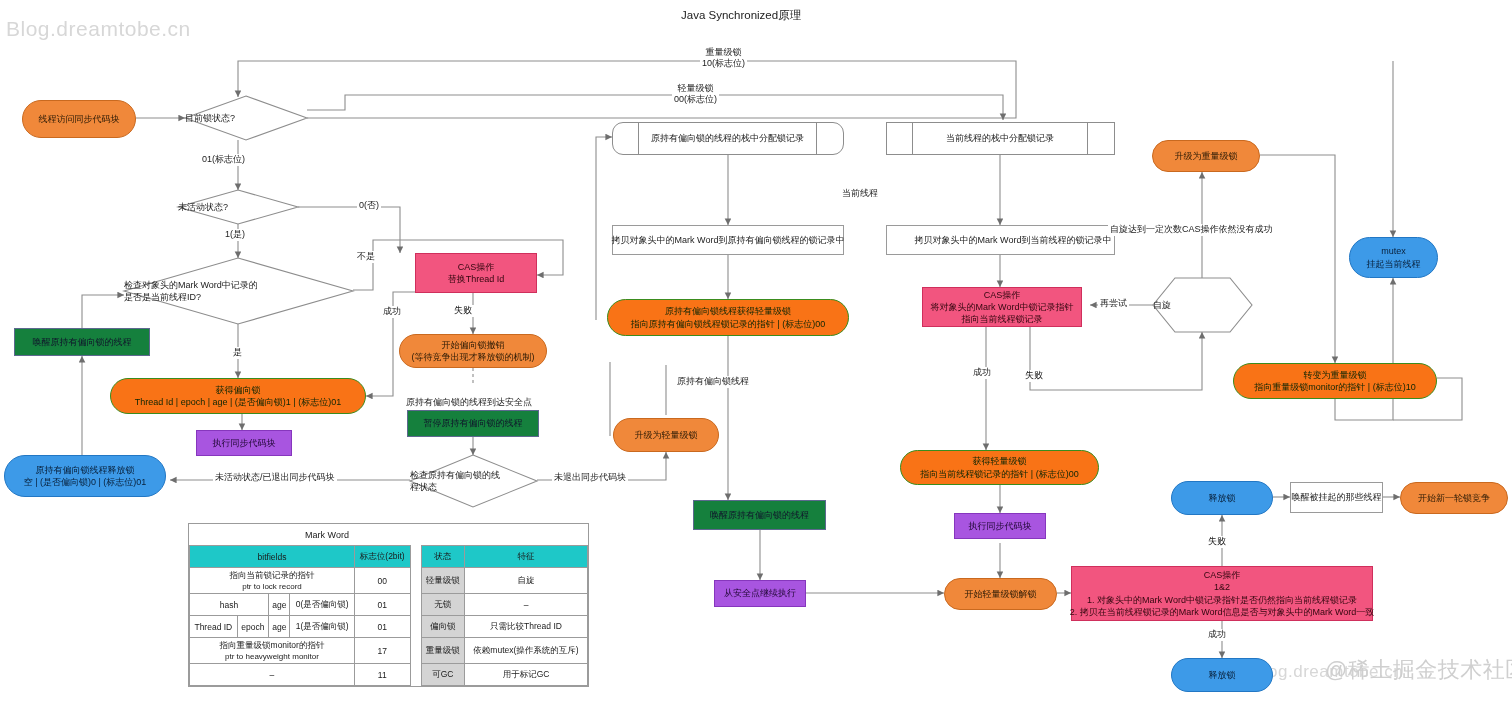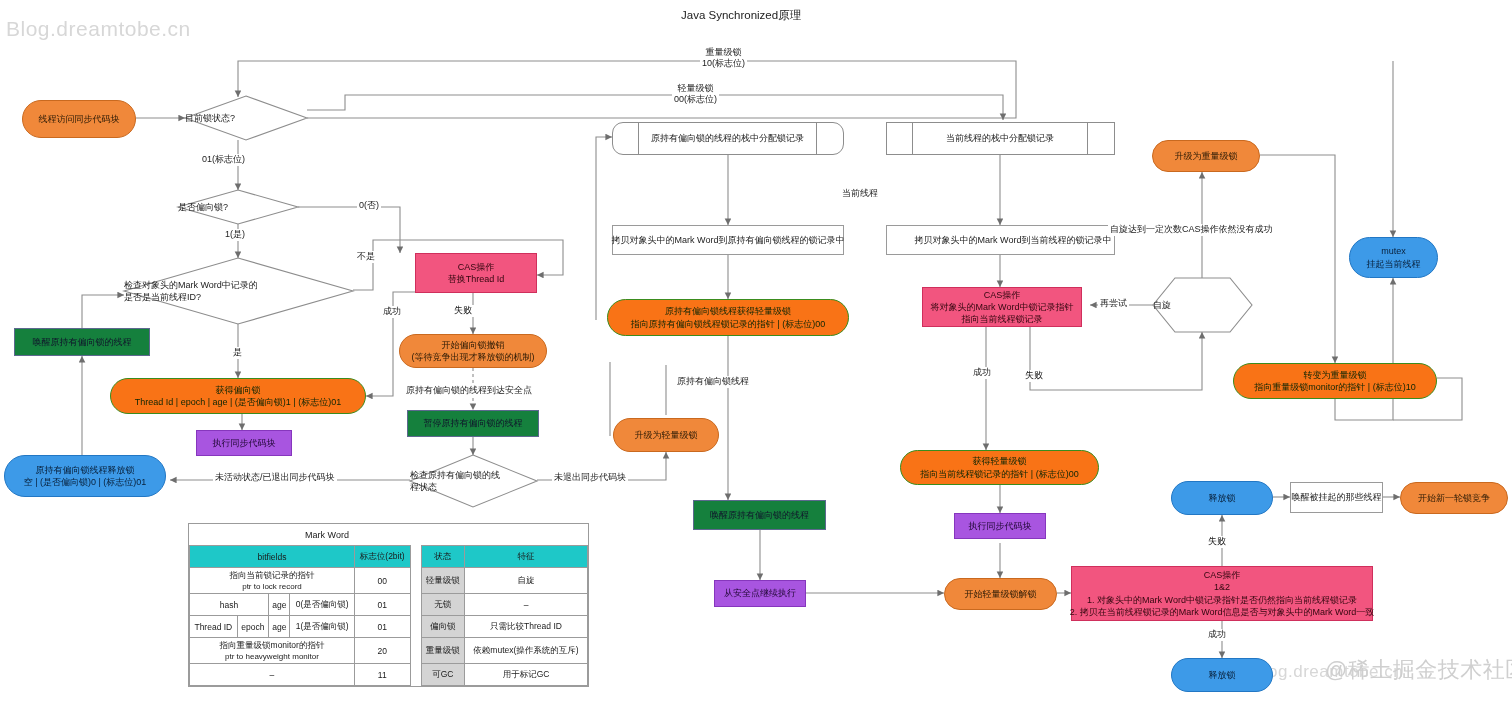--- a/index.html
+++ b/index.html
@@ -185,21 +185,21 @@
     <div class="shape-label">
         <span class="l">目前锁状态?</span>
       </div>
   </div>
 
   <div class="shape-wrap" style="left:178px;top:190px;width:120px;height:34px;">
     <svg width="120" height="34">
         <polygon points="60,0 120,17 60,34 0,17" fill="#fff" stroke="#8d8d8d" stroke-width="1.1"></polygon>
       </svg>
     <div class="shape-label">
-        <span class="l">是否偏向锁?</span>
+        <span class="l">未活动状态?</span>
       </div>
   </div>
 
   <div class="shape-wrap" style="left:124px;top:258px;width:229px;height:66px;">
     <svg width="229" height="66">
         <polygon points="114,0 229,33 114,66 0,33" fill="#fff" stroke="#8d8d8d" stroke-width="1.1"></polygon>
       </svg>
     <div class="shape-label">
       <span class="l">检查对象头的Mark Word中记录的</span>
       <span class="l">是否是当前线程ID?</span>
@@ -358,21 +358,21 @@
     <div>轻量级锁</div>
     <div>00(标志位)</div>
   </div>
   <div class="elabel" style="left:200px;top:154px;">01(标志位)</div>
   <div class="elabel" style="left:357px;top:200px;">0(否)</div>
   <div class="elabel" style="left:223px;top:229px;">1(是)</div>
   <div class="elabel" style="left:355px;top:251px;">不是</div>
   <div class="elabel" style="left:231px;top:347px;">是</div>
   <div class="elabel" style="left:381px;top:306px;">成功</div>
   <div class="elabel" style="left:452px;top:305px;">失败</div>
-  <div class="elabel" style="left:404px;top:385px;text-align:right;">原持有偏向锁的线程到达安全点</div>
+  <div class="elabel" style="left:404px;top:397px;text-align:right;">原持有偏向锁的线程到达安全点</div>
   <div class="elabel" style="left:213px;top:472px;">未活动状态/已退出同步代码块</div>
   <div class="elabel" style="left:552px;top:472px;">未退出同步代码块</div>
   <div class="elabel" style="left:675px;top:376px;">原持有偏向锁线程</div>
   <div class="elabel" style="left:840px;top:188px;">当前线程</div>
   <div class="elabel" style="left:971px;top:367px;">成功</div>
   <div class="elabel" style="left:1023px;top:370px;">失败</div>
   <div class="elabel" style="left:1098px;top:298px;">再尝试</div>
   <div class="elabel" style="left:1108px;top:224px;">自旋达到一定次数CAS操作依然没有成功</div>
   <div class="elabel" style="left:1206px;top:536px;">失败</div>
   <div class="elabel" style="left:1206px;top:629px;">成功</div>
@@ -411,21 +411,21 @@
             <td colspan="1">epoch</td>
             <td colspan="1">age</td>
             <td colspan="1">1(是否偏向锁)</td>
             <td>01</td>
             <td class="mw-gap"></td>
             <td class="mw-state">偏向锁</td>
             <td>只需比较Thread ID</td>
           </tr>
           <tr>
             <td colspan="4">指向重量级锁monitor的指针<div class="sub">ptr to heavyweight monitor</div></td>
-            <td>20</td>
+            <td>17</td>
             <td class="mw-gap"></td>
             <td class="mw-state">重量级锁</td>
             <td>依赖mutex(操作系统的互斥)</td>
           </tr>
           <tr>
             <td colspan="4">–</td>
             <td>11</td>
             <td class="mw-gap"></td>
             <td class="mw-state">可GC</td>
             <td>用于标记GC</td>

